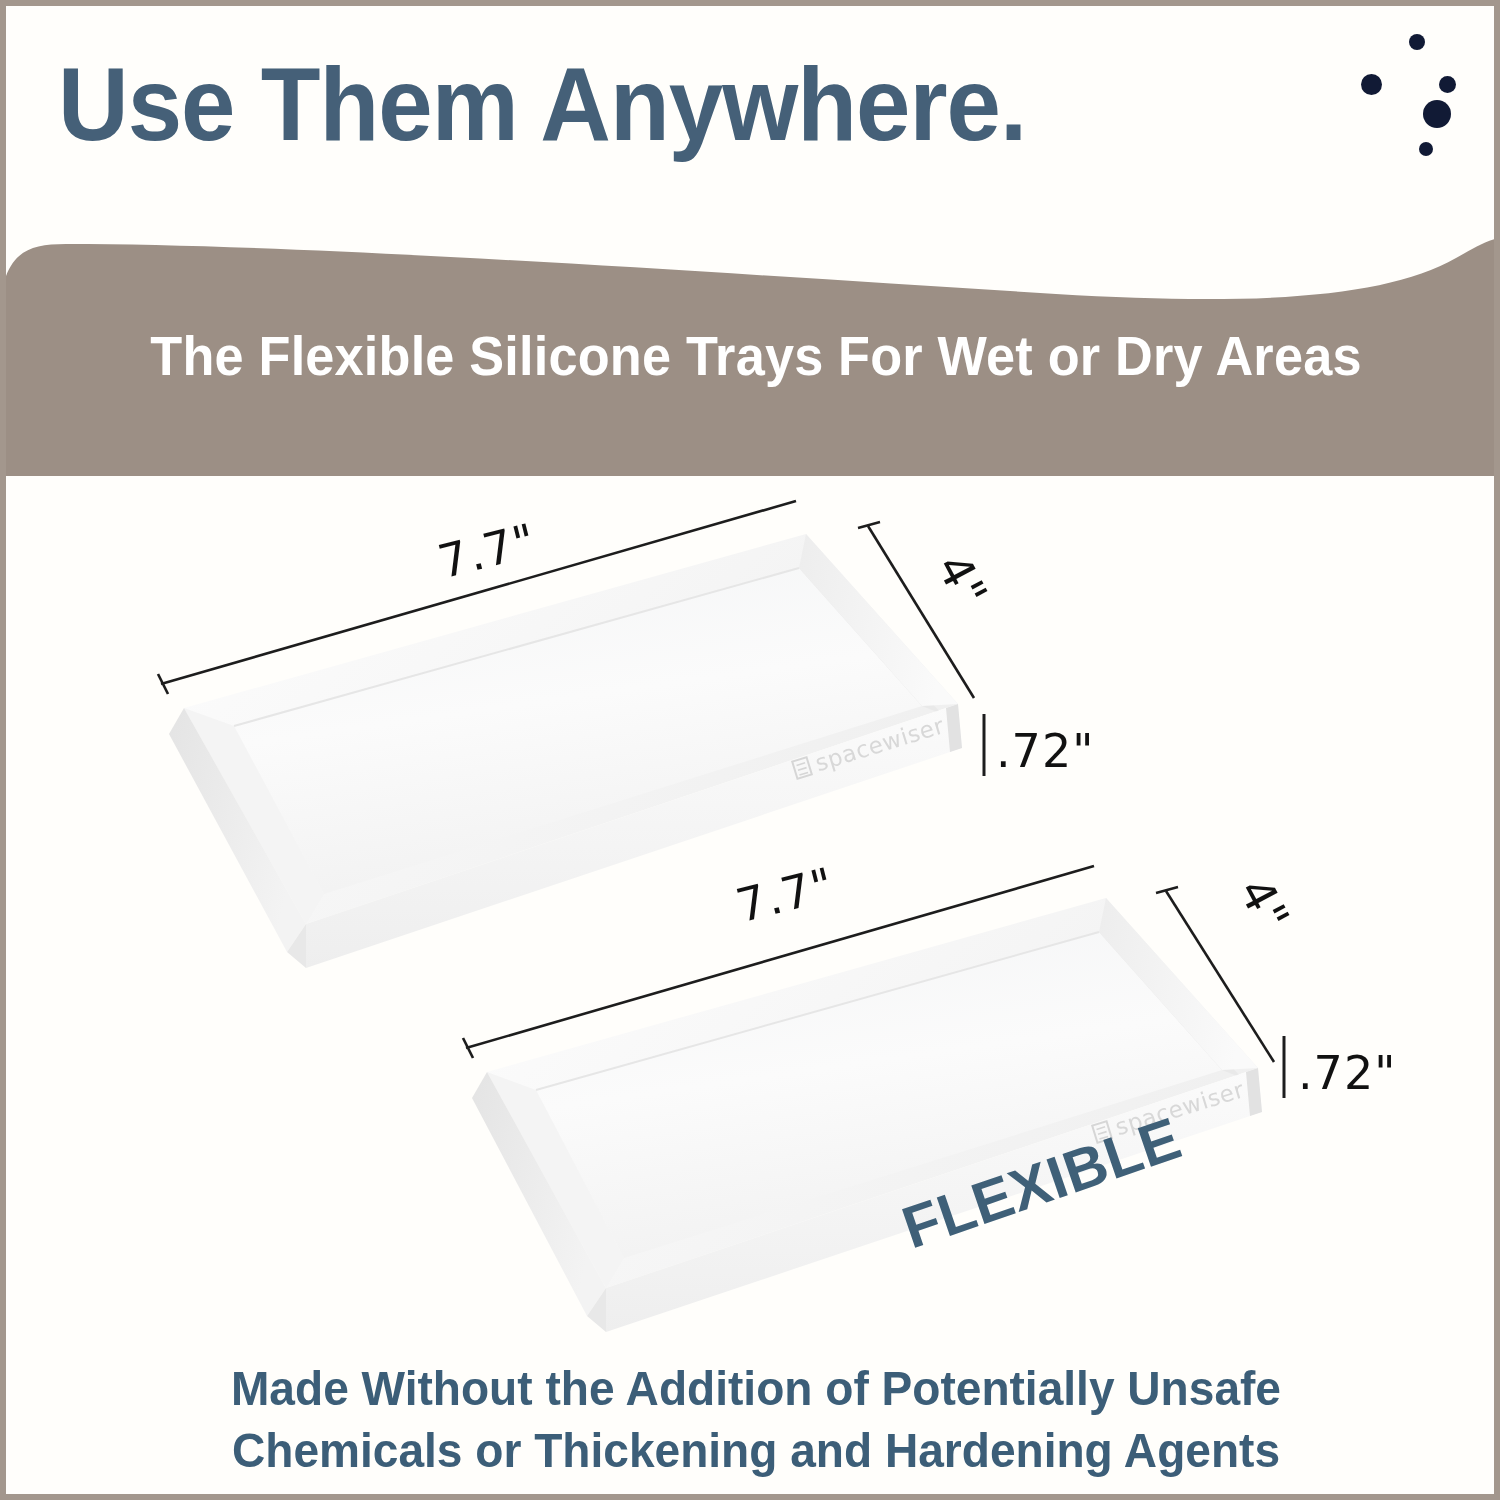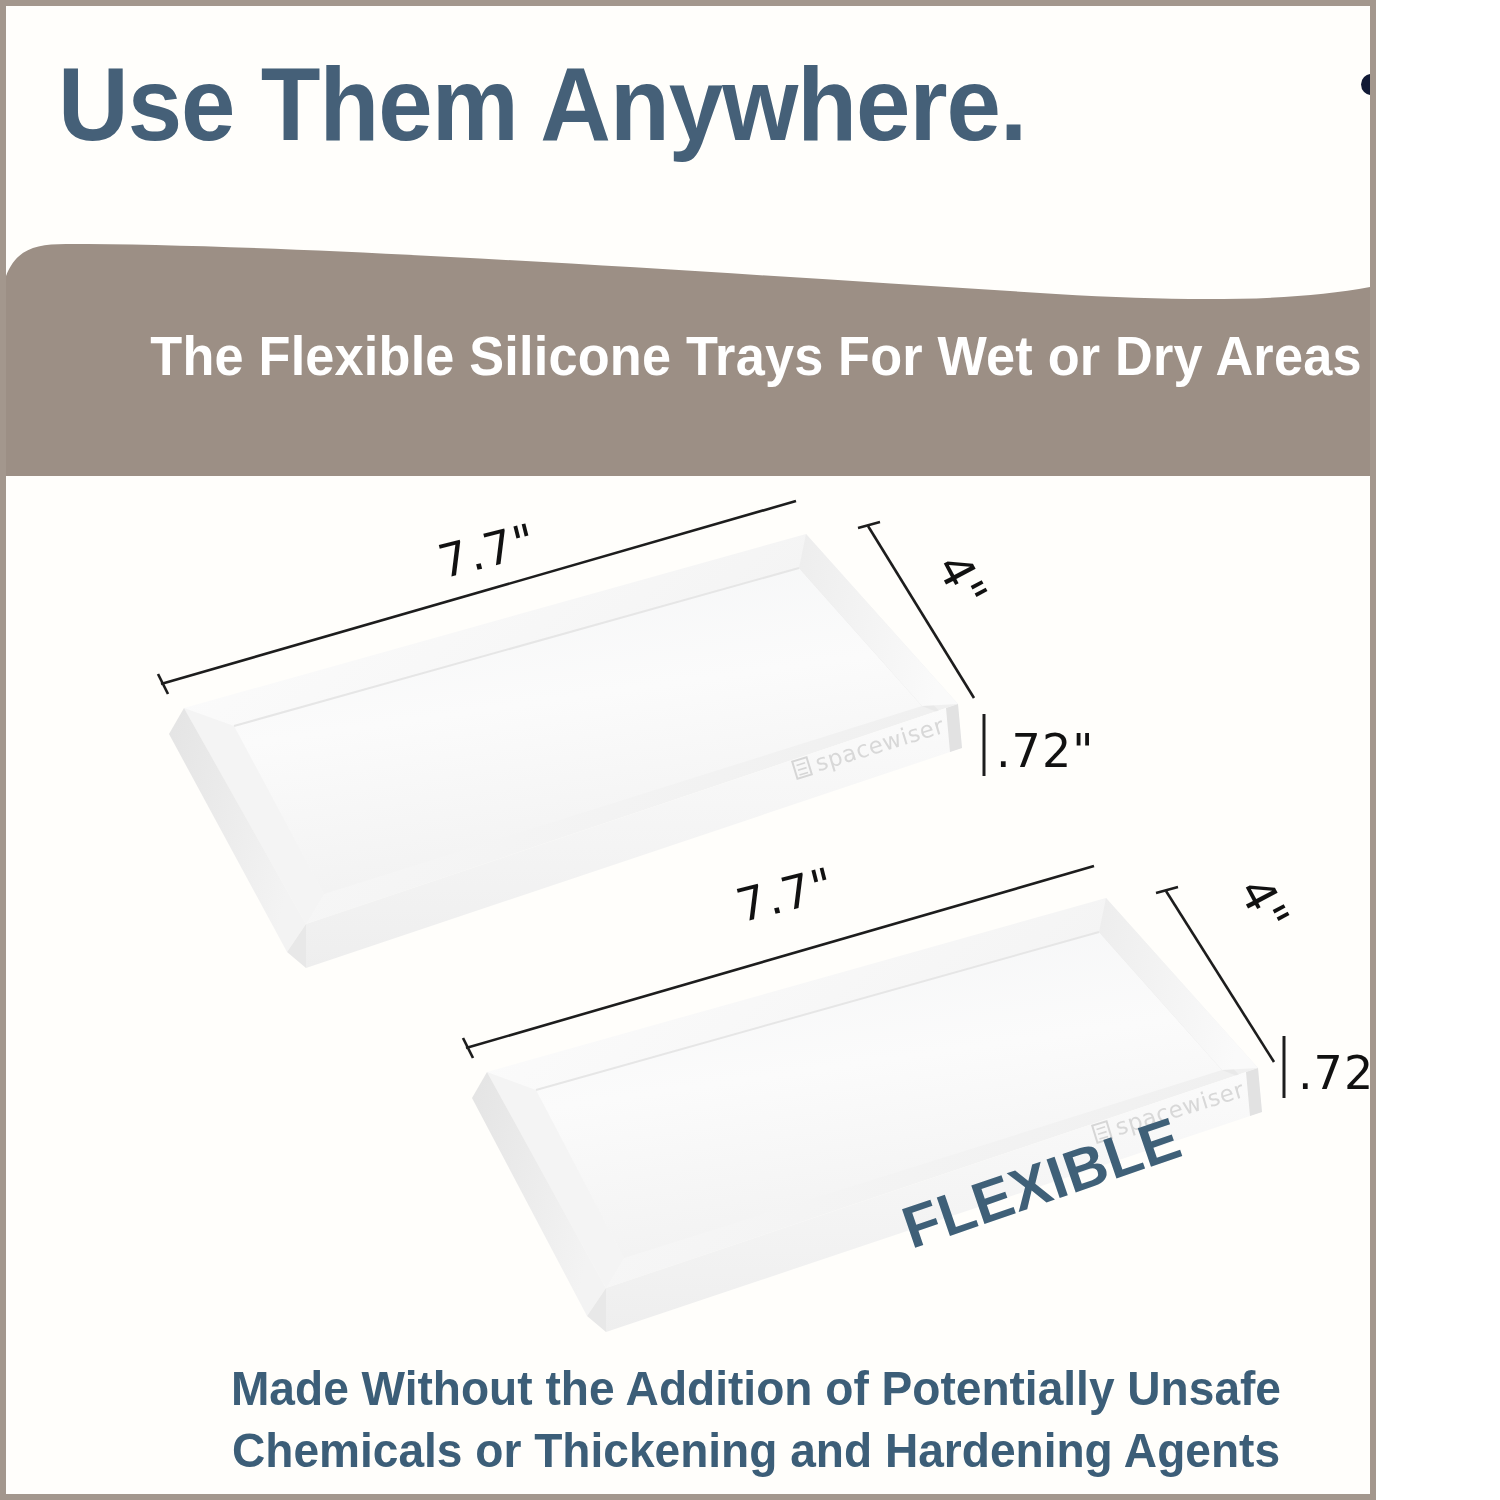--- a/index.html
+++ b/index.html
@@ -4,21 +4,21 @@
 <style>
   html,body{margin:0;padding:0;}
   body{
     width:1500px;height:1500px;
     background:#ffffff;
     font-family:"Liberation Sans", sans-serif;
     overflow:hidden;
   }
   #canvas{
     position:relative;
-    width:1376px;height:1500px;
+    width:1500px;height:1500px;
     background:#fffefb;
     box-sizing:border-box;
     border:6px solid #a3978d;
     overflow:hidden;
   }
   
   .headline{
     position:absolute;
     left:52px; top:46px;
     width:1260px;

